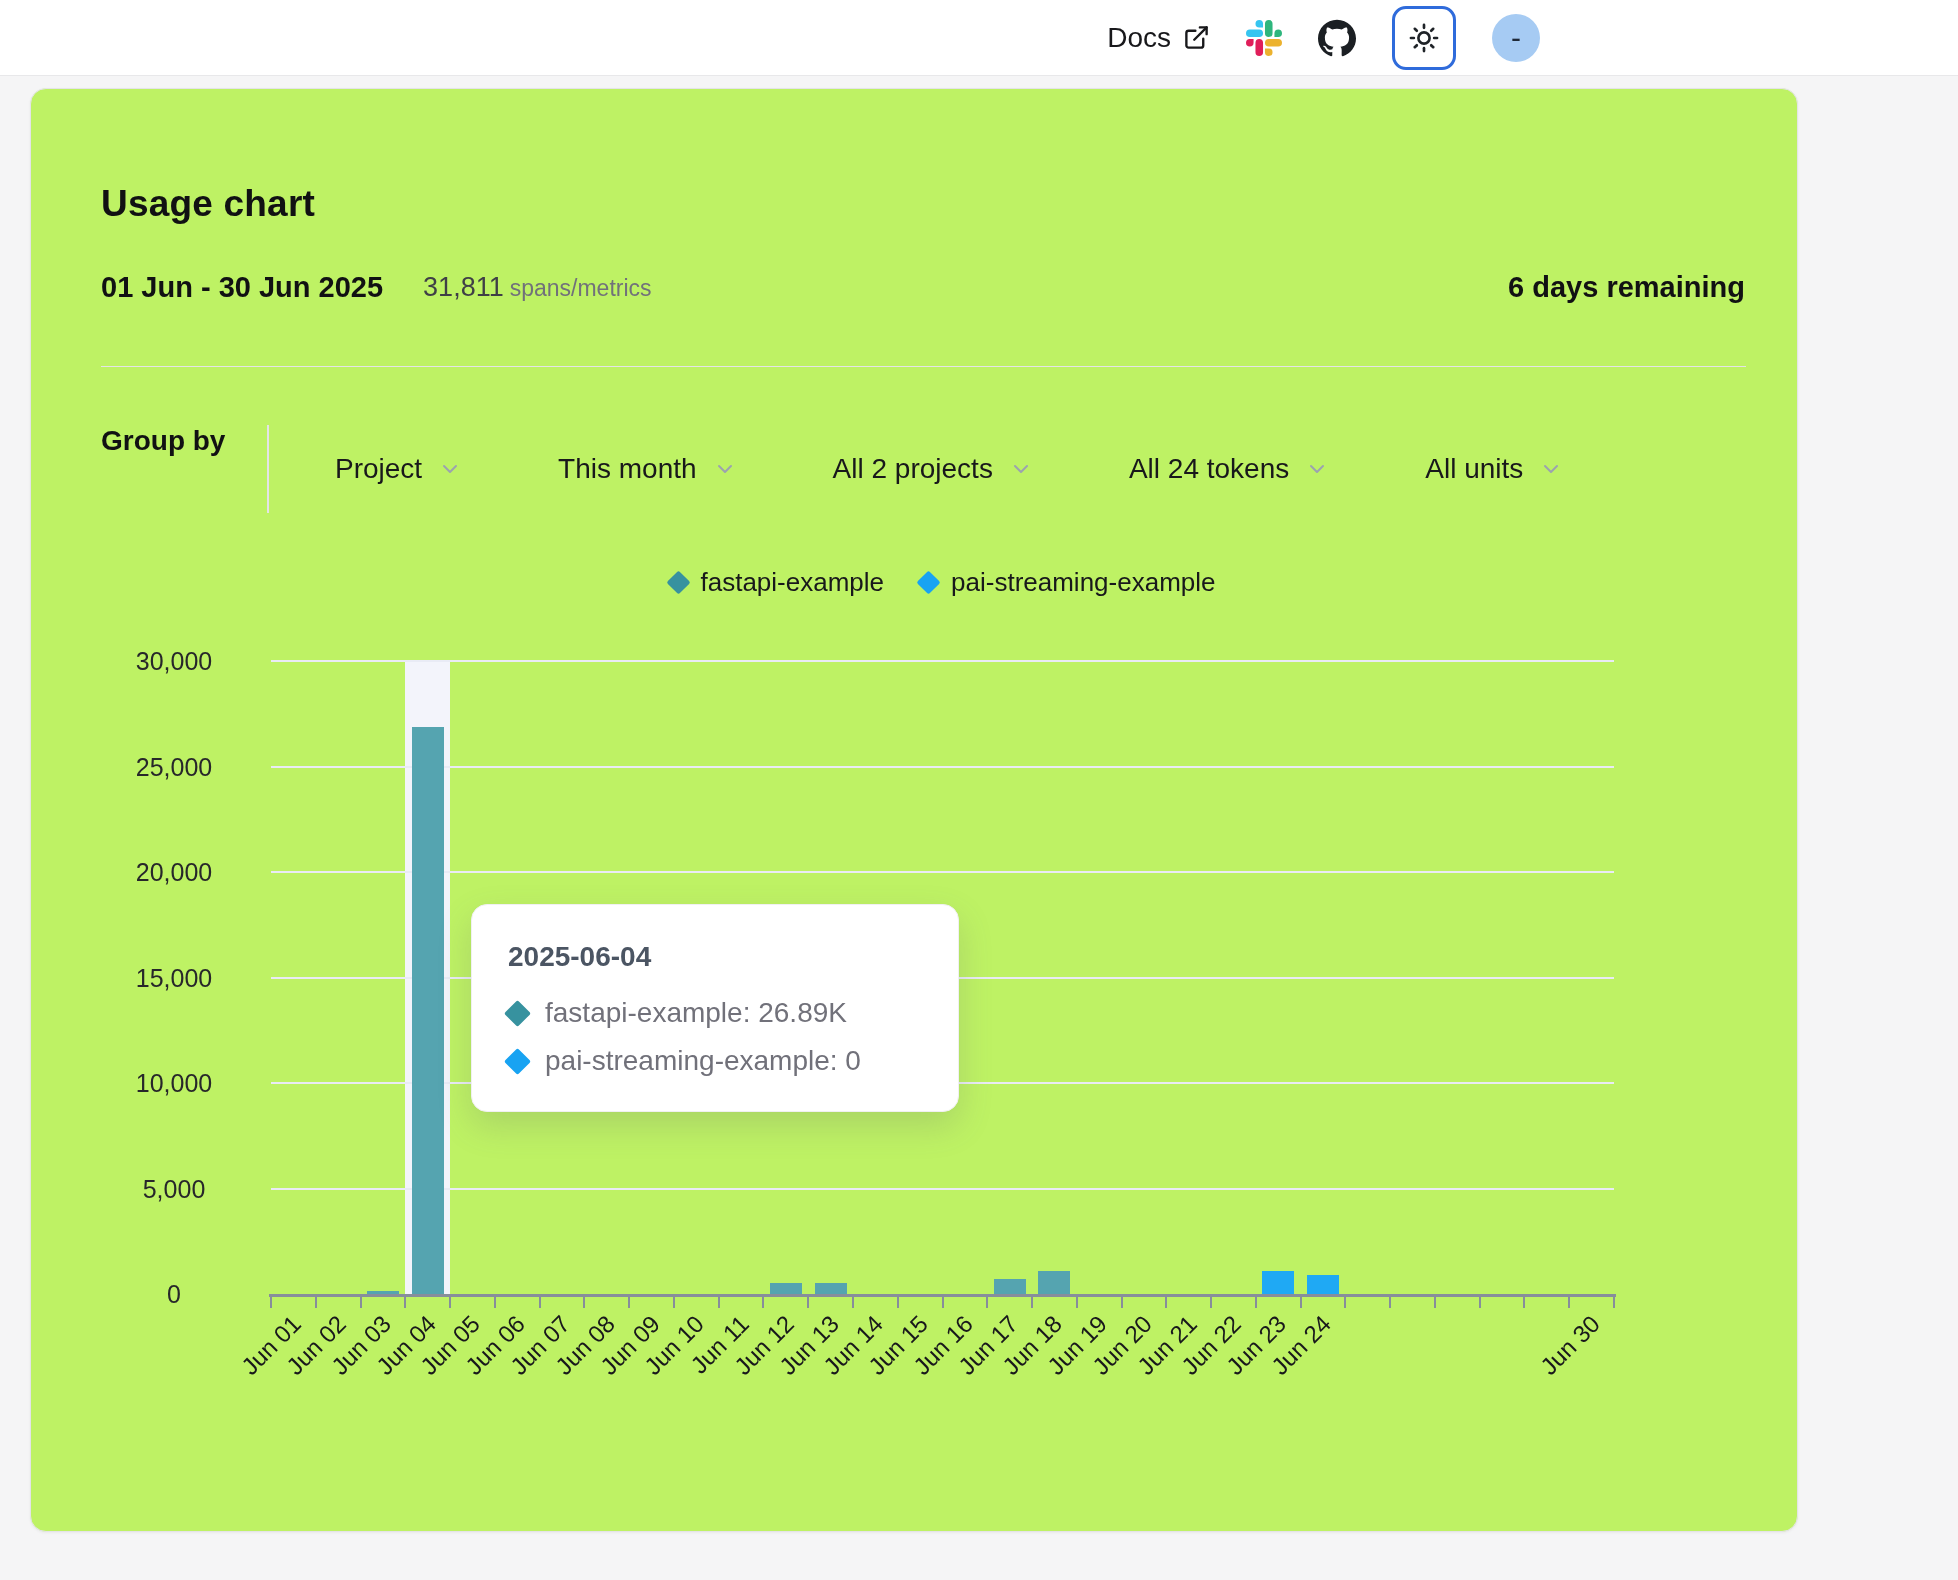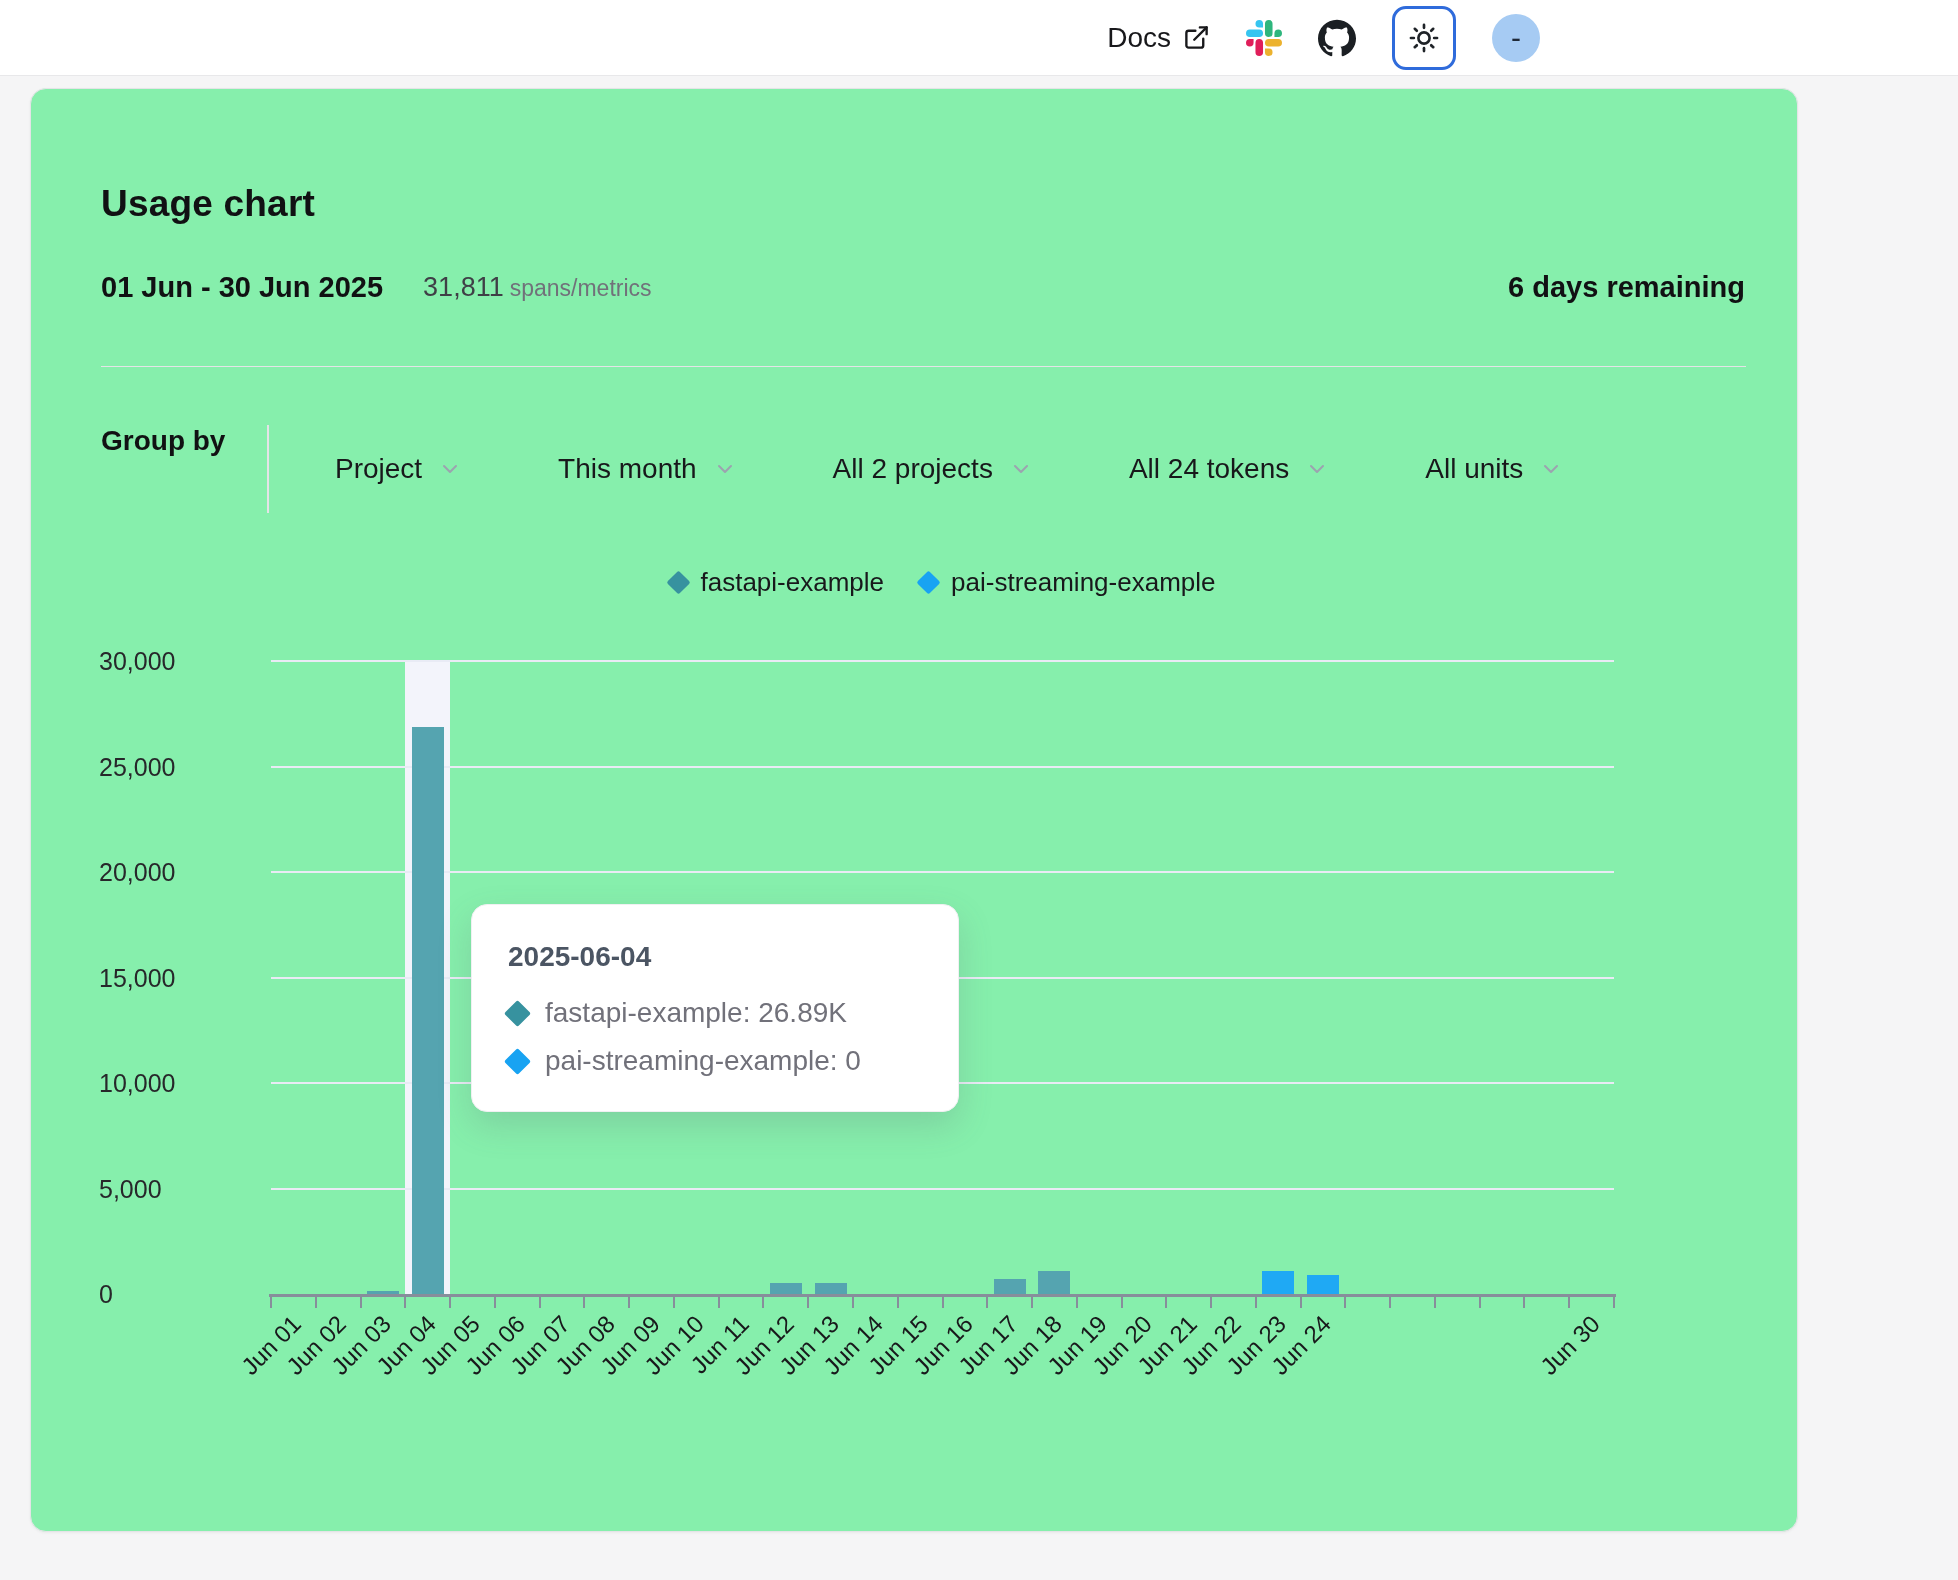--- a/index.html
+++ b/index.html
@@ -28,21 +28,21 @@
   }
   .avatar{
     width:48px;height:48px;border-radius:50%;background:#A6CBF3;border:none;
     display:flex;align-items:center;justify-content:center;
     font-size:30px;color:#1F2937;cursor:pointer;
   }
 
   
   .card{
     position:absolute;left:30px;top:88px;width:1766px;height:1442px;
-    background:#86efac;border:1px solid #E4E4E7;border-radius:16px;
+    background:#bef264;border:1px solid #E4E4E7;border-radius:16px;
     box-shadow:0 1px 3px rgba(0,0,0,0.05);
   }
   .card-title{
     position:absolute;left:70px;top:94px;margin:0;
     font-size:37px;font-weight:700;color:#111113;letter-spacing:.2px;
   }
   .date-row{
     position:absolute;left:70px;top:182px;right:52px;
     display:flex;align-items:center;
   }
@@ -70,21 +70,21 @@
   .legend{
     position:absolute;left:240px;top:478px;width:1343px;
     display:flex;align-items:center;justify-content:center;gap:36px;
   }
   .legend-item{display:flex;align-items:center;gap:14px;font-size:26px;color:#18181B;}
   .diamond{width:17px;height:17px;transform:rotate(45deg);border-radius:2px;flex:0 0 auto;}
 
   
   .plot{position:absolute;left:240px;top:572px;width:1343px;height:633px;}
   .gridline{position:absolute;left:0;width:100%;height:2px;background:#E9EBF5;}
-  .ylabel{position:absolute;left:-172px;width:150px;text-align:left;font-size:25px;color:#27272A;}
+  .ylabel{position:absolute;left:-172px;width:150px;text-align:center;font-size:25px;color:#27272A;}
   .axis-line{position:absolute;left:-2px;width:1347px;top:633px;height:3px;background:#878E9B;}
   .xtick{position:absolute;top:636px;width:2px;height:11px;background:#878E9B;}
   .bar{position:absolute;}
   .col-highlight{position:absolute;top:0;height:633px;background:#F3F4FB;}
   .xlabel{
     position:absolute;width:140px;text-align:right;font-size:24px;color:#18181B;
     transform:rotate(-45deg);transform-origin:100% 0;white-space:nowrap;
   }
 
   

